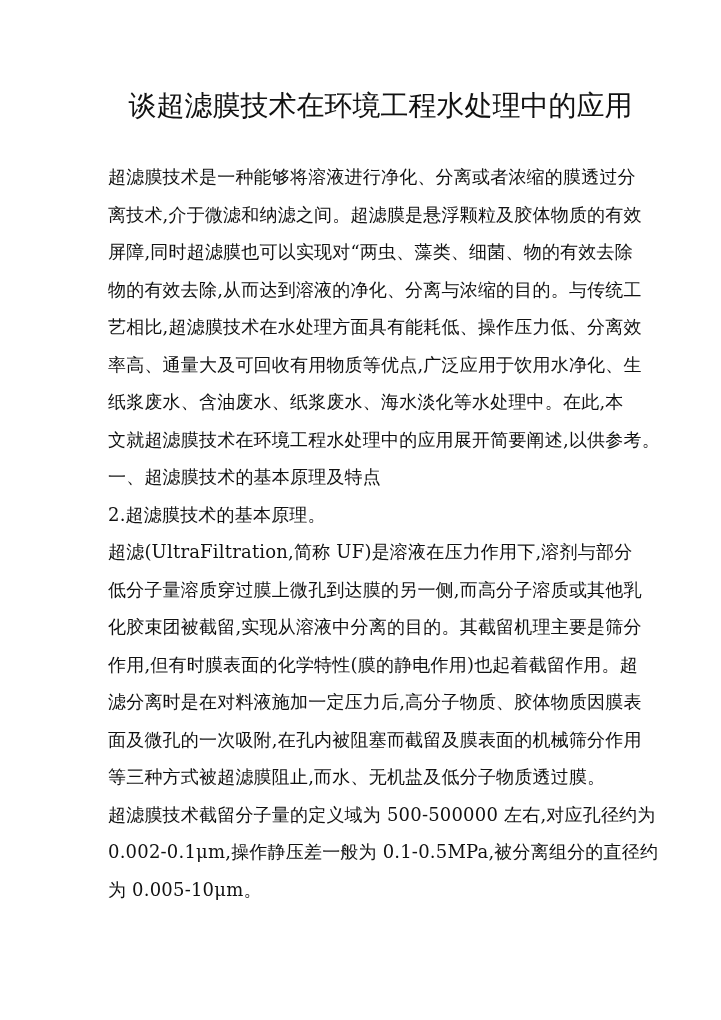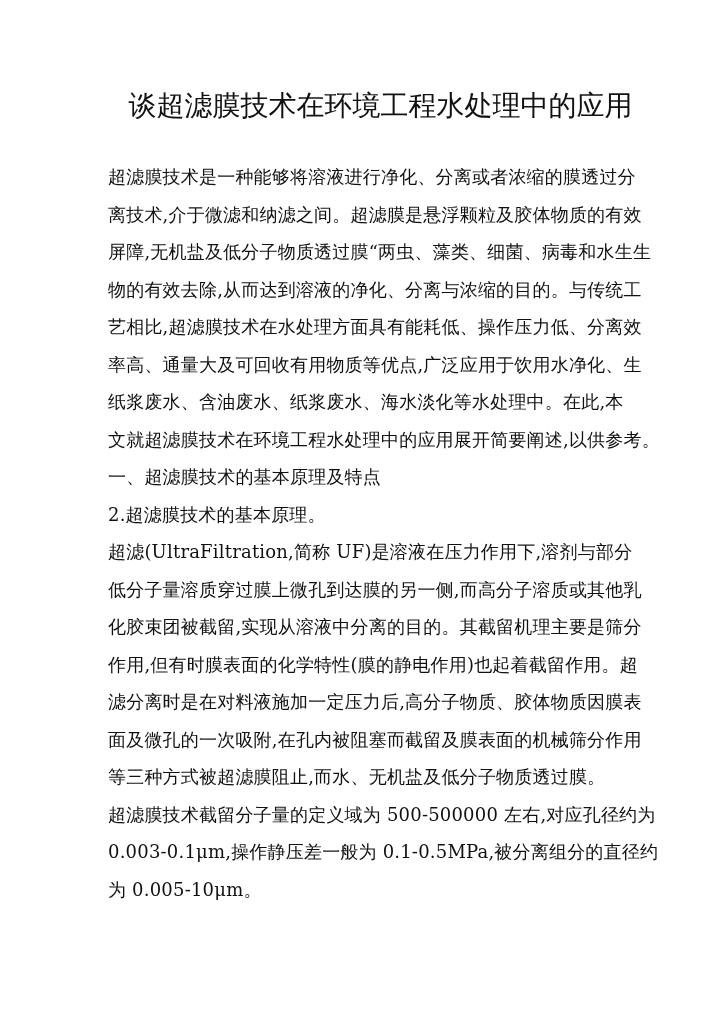--- a/index.html
+++ b/index.html
@@ -55,32 +55,32 @@
   </style>
 </head>
 <body>
 
 <div class="page">
   <h1 class="title">谈超滤膜技术在环境工程水处理中的应用</h1>
 
   <div class="body-text">
     <span class="line"> 超滤膜技术是一种能够将溶液进行净化、分离或者浓缩的膜透过分</span>
     <span class="line">离技术,介于微滤和纳滤之间。超滤膜是悬浮颗粒及胶体物质的有效</span>
-    <span class="line">屏障,无机盐及低分子物质透过膜“两虫、藻类、细菌、病毒和水生生</span>
+    <span class="line">屏障,同时超滤膜也可以实现对“两虫、藻类、细菌、物的有效去除</span>
     <span class="line">物的有效去除,从而达到溶液的净化、分离与浓缩的目的。与传统工</span>
     <span class="line">艺相比,超滤膜技术在水处理方面具有能耗低、操作压力低、分离效</span>
     <span class="line">率高、通量大及可回收有用物质等优点,广泛应用于饮用水净化、生</span>
     <span class="line">纸浆废水、含油废水、纸浆废水、海水淡化等水处理中。在此,本</span>
     <span class="line">文就超滤膜技术在环境工程水处理中的应用展开简要阐述,以供参考。</span>
     <span class="line"> 一、超滤膜技术的基本原理及特点</span>
     <span class="line"> 2.超滤膜技术的基本原理。</span>
     <span class="line"> 超滤(UltraFiltration,简称 UF)是溶液在压力作用下,溶剂与部分</span>
     <span class="line">低分子量溶质穿过膜上微孔到达膜的另一侧,而高分子溶质或其他乳</span>
     <span class="line">化胶束团被截留,实现从溶液中分离的目的。其截留机理主要是筛分</span>
     <span class="line">作用,但有时膜表面的化学特性(膜的静电作用)也起着截留作用。超</span>
     <span class="line">滤分离时是在对料液施加一定压力后,高分子物质、胶体物质因膜表</span>
     <span class="line">面及微孔的一次吸附,在孔内被阻塞而截留及膜表面的机械筛分作用</span>
     <span class="line">等三种方式被超滤膜阻止,而水、无机盐及低分子物质透过膜。</span>
     <span class="line"> 超滤膜技术截留分子量的定义域为 500-500000 左右,对应孔径约为</span>
-    <span class="line">0.003-0.1μm,操作静压差一般为 0.1-0.5MPa,被分离组分的直径约</span>
+    <span class="line">0.002-0.1μm,操作静压差一般为 0.1-0.5MPa,被分离组分的直径约</span>
     <span class="line">为 0.005-10μm。</span>
   </div>
 </div>
 
 </body></html>

